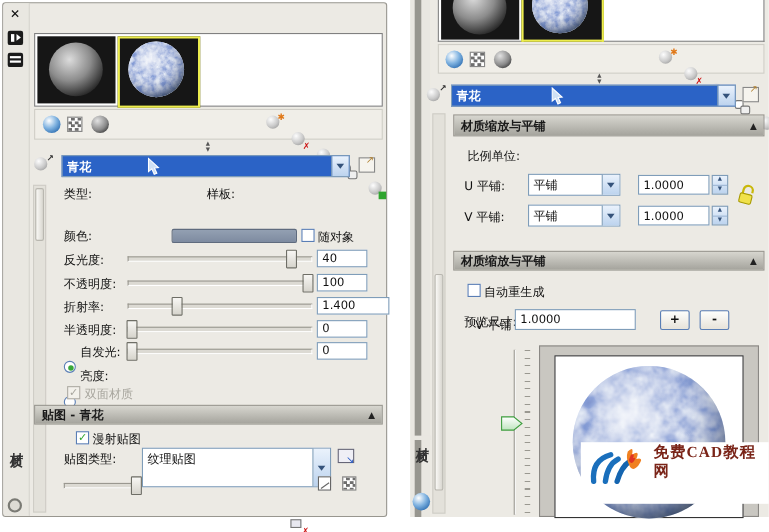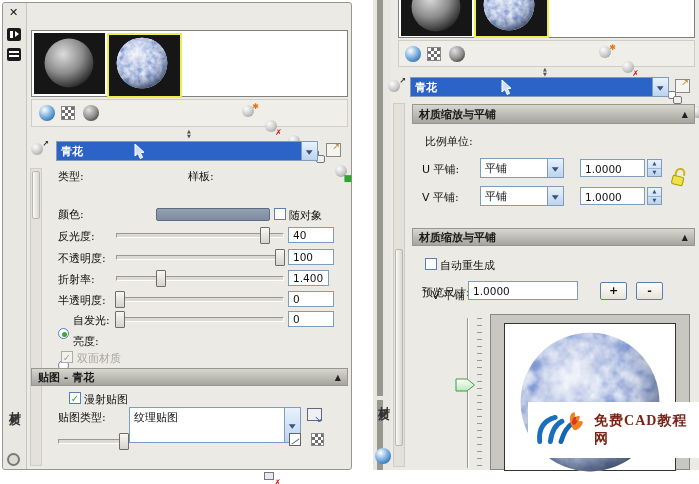--- a/index.html
+++ b/index.html
@@ -40,21 +40,21 @@
   .checker{background:conic-gradient(#6E6E6E 25%,#fff 0 50%,#6E6E6E 0 75%,#fff 0) 0 0/6px 6px;border:1px solid #888}
   .mico{position:relative;width:15px;height:15px}
   .mico .base{position:absolute;left:0;top:0;width:12px;height:12px;border-radius:50%;background:radial-gradient(circle at 35% 30%,#FDFDFD,#C9C9C9 55%,#8A8A8A)}
   .mico .bdg{position:absolute;right:-2px;bottom:-2px;font-size:8px;font-weight:bold;line-height:8px}
   .spin{display:flex;flex-direction:column;border:1px solid #7F9DB9;background:linear-gradient(#EAF2FC,#BCD3EE)}
   .spin span{flex:1;font-size:5px;line-height:7px;text-align:center;color:#35537B}
   .spin span + span{border-top:1px solid #9DB6D4}
   .ticks{background:repeating-linear-gradient(to bottom,#9A9890 0 1px,transparent 1px 7px)}
   .scrltrk{background:#E3E1DA;border:1px solid #CFCDC6}
   .scrlth{position:absolute;left:1px;right:1px;background:linear-gradient(90deg,#FAF9F6,#D9D7D0);border:1px solid #B9B7B0;border-radius:2px}
-  .wm{background:#fff;display:flex;align-items:center}
+  .wm{background:#fff;display:flex;align-items:flex-start}
   .wmt1{font-family:"Liberation Serif","DejaVu Serif",serif;font-weight:bold;font-size:14px;color:#7A2418;letter-spacing:1px}
   .wmt2{font-weight:bold;font-size:12.5px;color:#E03323;letter-spacing:1px}
 </style>
 </head>
 <body>
 
 <div id="stage">
 
   <svg width="0" height="0" style="position:absolute">
     <defs>
@@ -195,21 +195,21 @@
         <div class="trk"></div>
         <div class="th" style="left:97%"></div>
       </div>
     <div class="ab vbox" style="left:285px;top:246px;width:46px;height:16px">100</div>
 
     <span class="ab lbl" style="left:55px;top:269px">折射率:</span>
     <div class="slider ab" style="left:113px;top:267px;width:168px;height:16px">
         <div class="trk"></div>
         <div class="th" style="left:26%"></div>
       </div>
-    <div class="ab vbox" style="left:285px;top:267px;width:41px;height:16px">1.400</div>
+    <div class="ab vbox" style="left:285px;top:267px;width:66px;height:16px">1.400</div>
 
     <span class="ab lbl" style="left:55px;top:290px">半透明度:</span>
     <div class="slider ab" style="left:113px;top:288px;width:168px;height:16px">
         <div class="trk"></div>
         <div class="th" style="left:2%"></div>
       </div>
     <div class="ab vbox" style="left:285px;top:288px;width:46px;height:16px">0</div>
 
     <div class="ab radio on" style="left:55px;top:310px"></div>
     <span class="ab lbl" style="left:70px;top:310px">自发光:</span>

